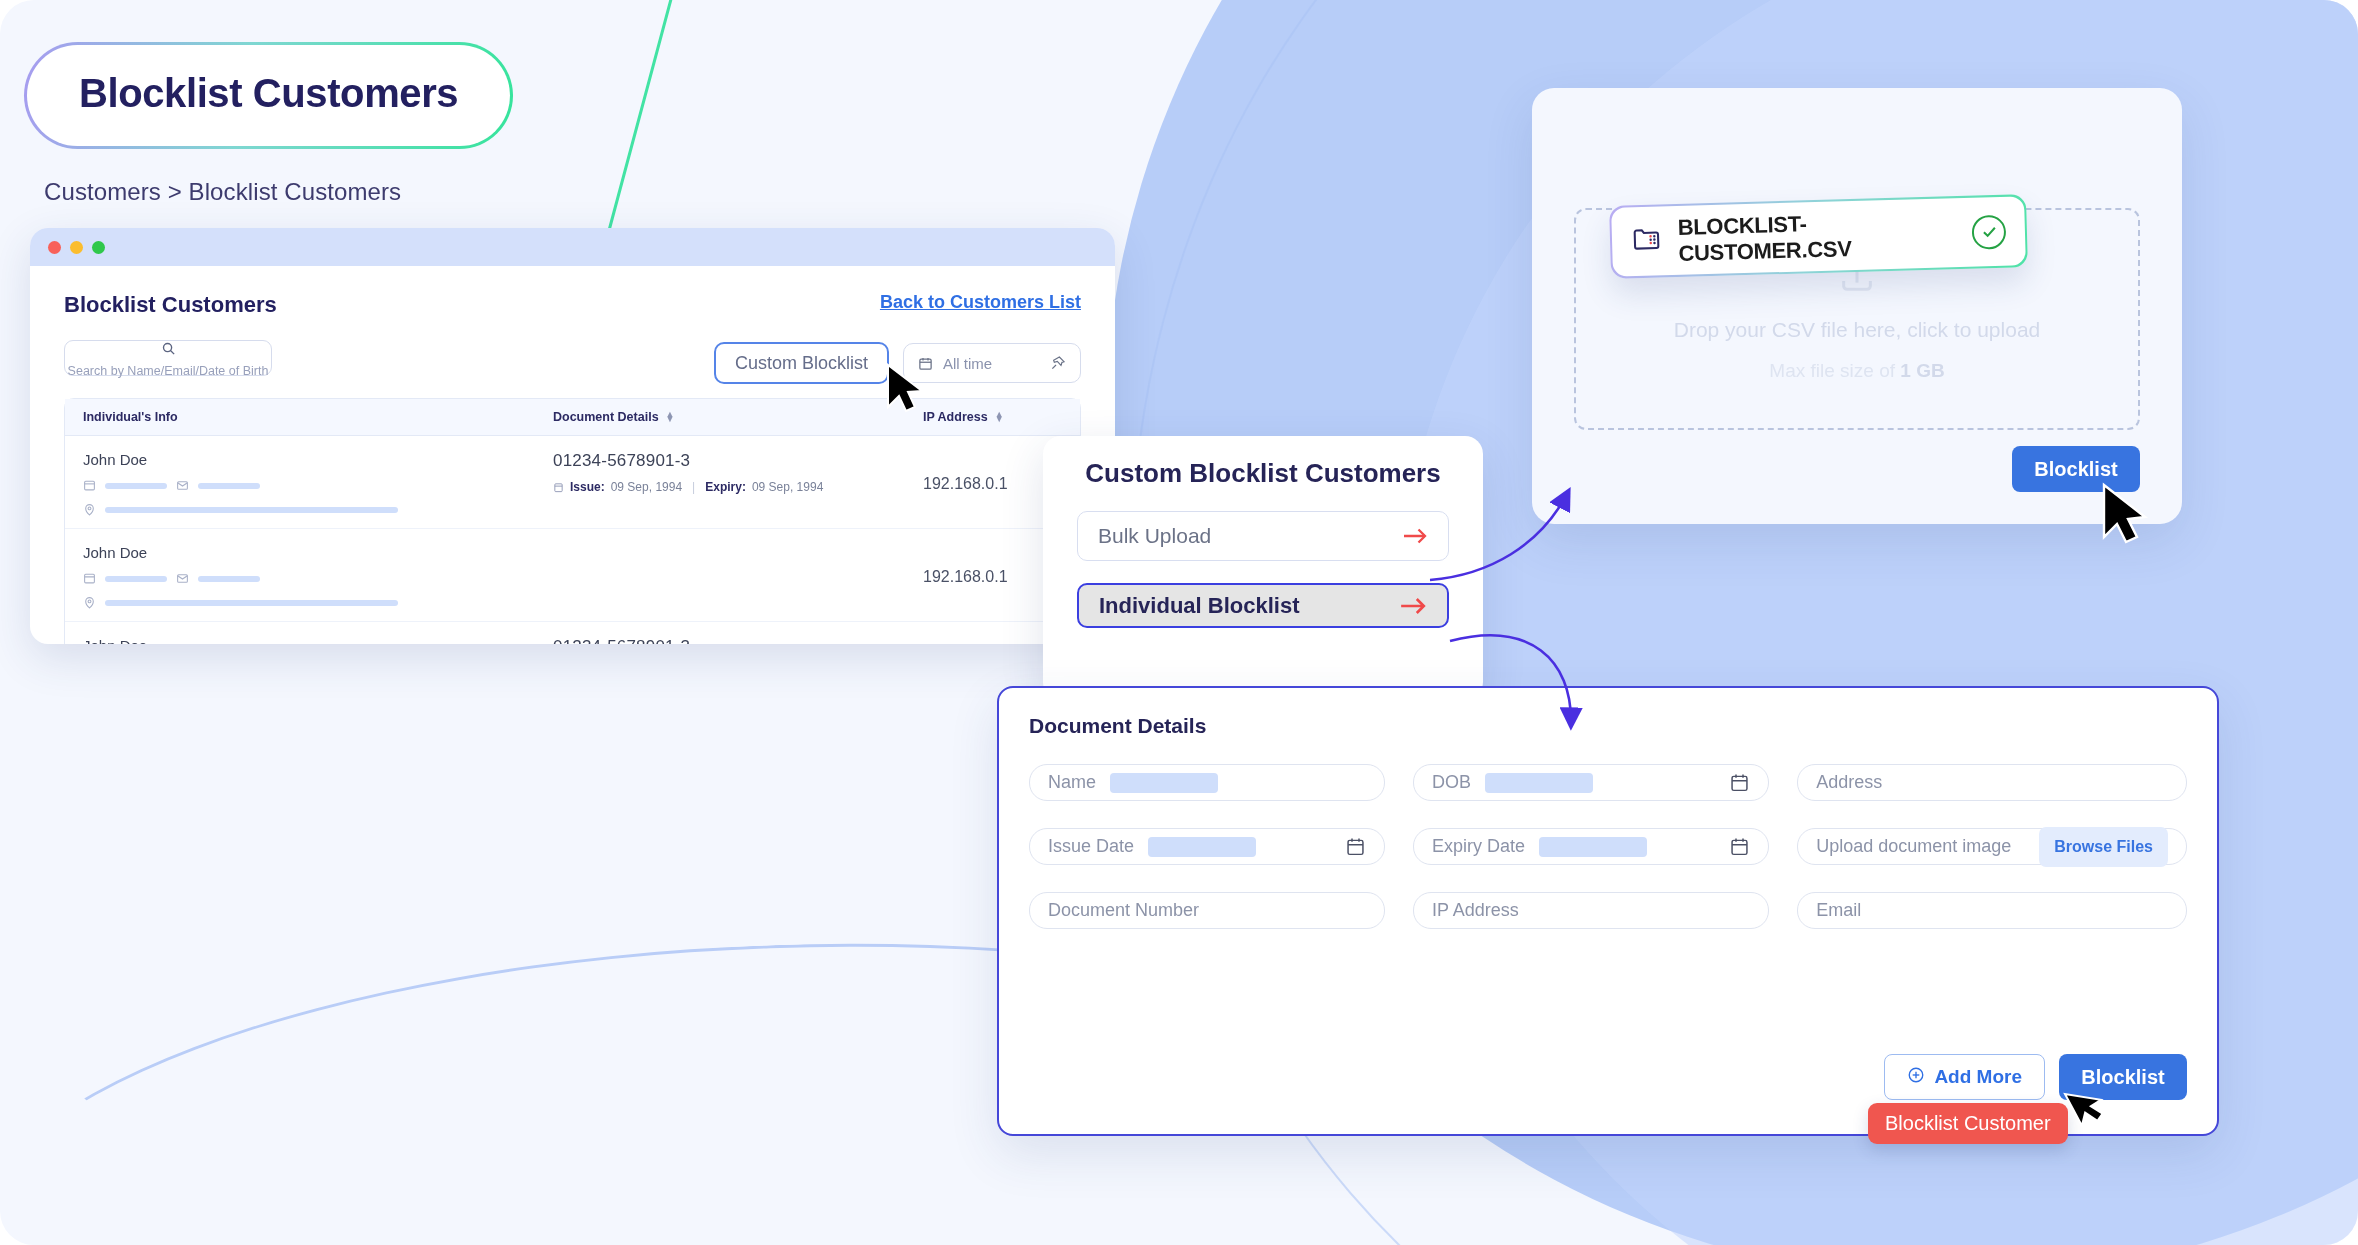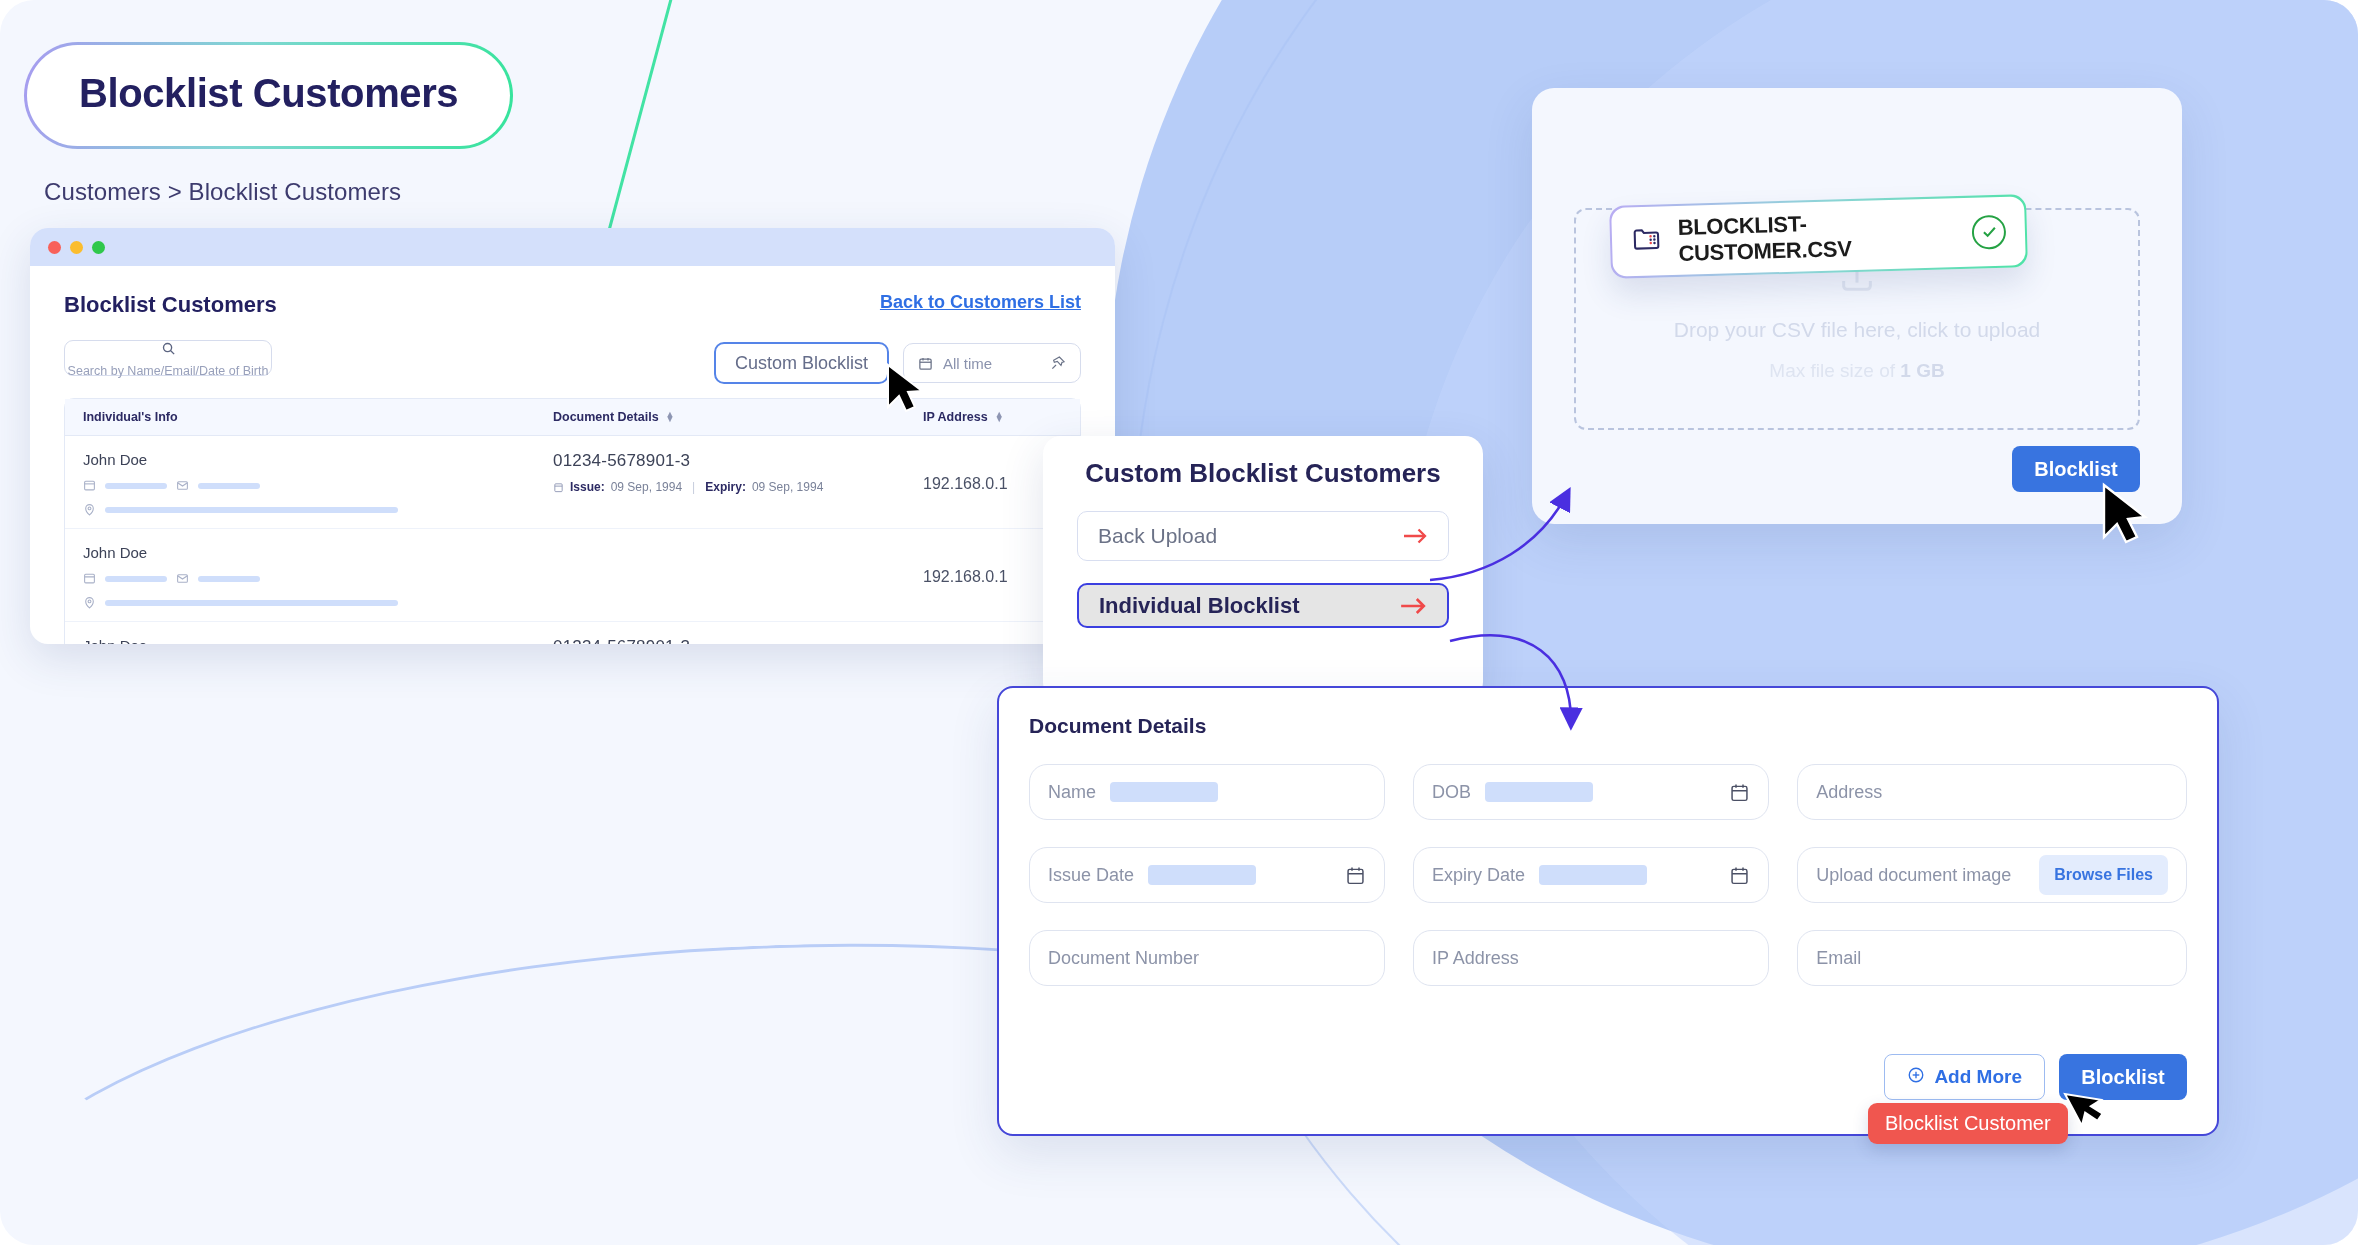--- a/index.html
+++ b/index.html
@@ -268,21 +268,21 @@
     background: #fff; border: 2px solid #4547d8; border-radius: 16px;
     box-shadow: 0 18px 50px rgba(40,62,120,.12);
     padding: 26px 30px 0 30px;
   }
   .dp-title { font-size: 21px; font-weight: 700; color: #262457; }
   .grid {
     margin-top: 26px; display: grid; grid-template-columns: repeat(3, 1fr);
     gap: 27px 28px;
   }
   .field {
-    height: 56px; border: 1px solid #dfe4f0; border-radius: 18px; background: #fff;
+    height: 37px; border: 1px solid #dfe4f0; border-radius: 18px; background: #fff;
     display: flex; align-items: center; padding: 0 18px; gap: 14px;
   }
   .field .lbl { font-size: 18px; color: #8c93a8; white-space: nowrap; }
   .field .fill { height: 20px; width: 108px; border-radius: 4px; background: #cfdefb; }
   .field .spacer { flex: 1; }
   .cal-ico { color: #4b5065; display: inline-flex; }
   .browse-btn {
     background: #e3ecfd; color: #3874e0; font-size: 16px; font-weight: 700;
     border-radius: 7px; padding: 11px 15px; white-space: nowrap;
   }
@@ -529,21 +529,21 @@
     </div>
 
     <button class="btn-primary" id="bulk-blocklist-btn">Blocklist</button>
   </div>
 
   <div class="win" id="choice-window">
     <div class="cw-body">
       <div class="cw-title">Custom Blocklist Customers</div>
 
       <div class="choice">
-        <span class="lbl">Back Upload</span>
+        <span class="lbl">Bulk Upload</span>
         <span class="arrow-r">
           <svg width="26" height="20" viewBox="0 0 26 20" fill="none" stroke="#f04a4a" stroke-width="2.3">
               <line x1="2" y1="10" x2="23" y2="10"></line>
               <path d="M16.5 3.5L23 10l-6.5 6.5"></path>
             </svg>
         </span>
       </div>
 
       <div class="choice active">
         <span class="lbl">Individual Blocklist</span>

